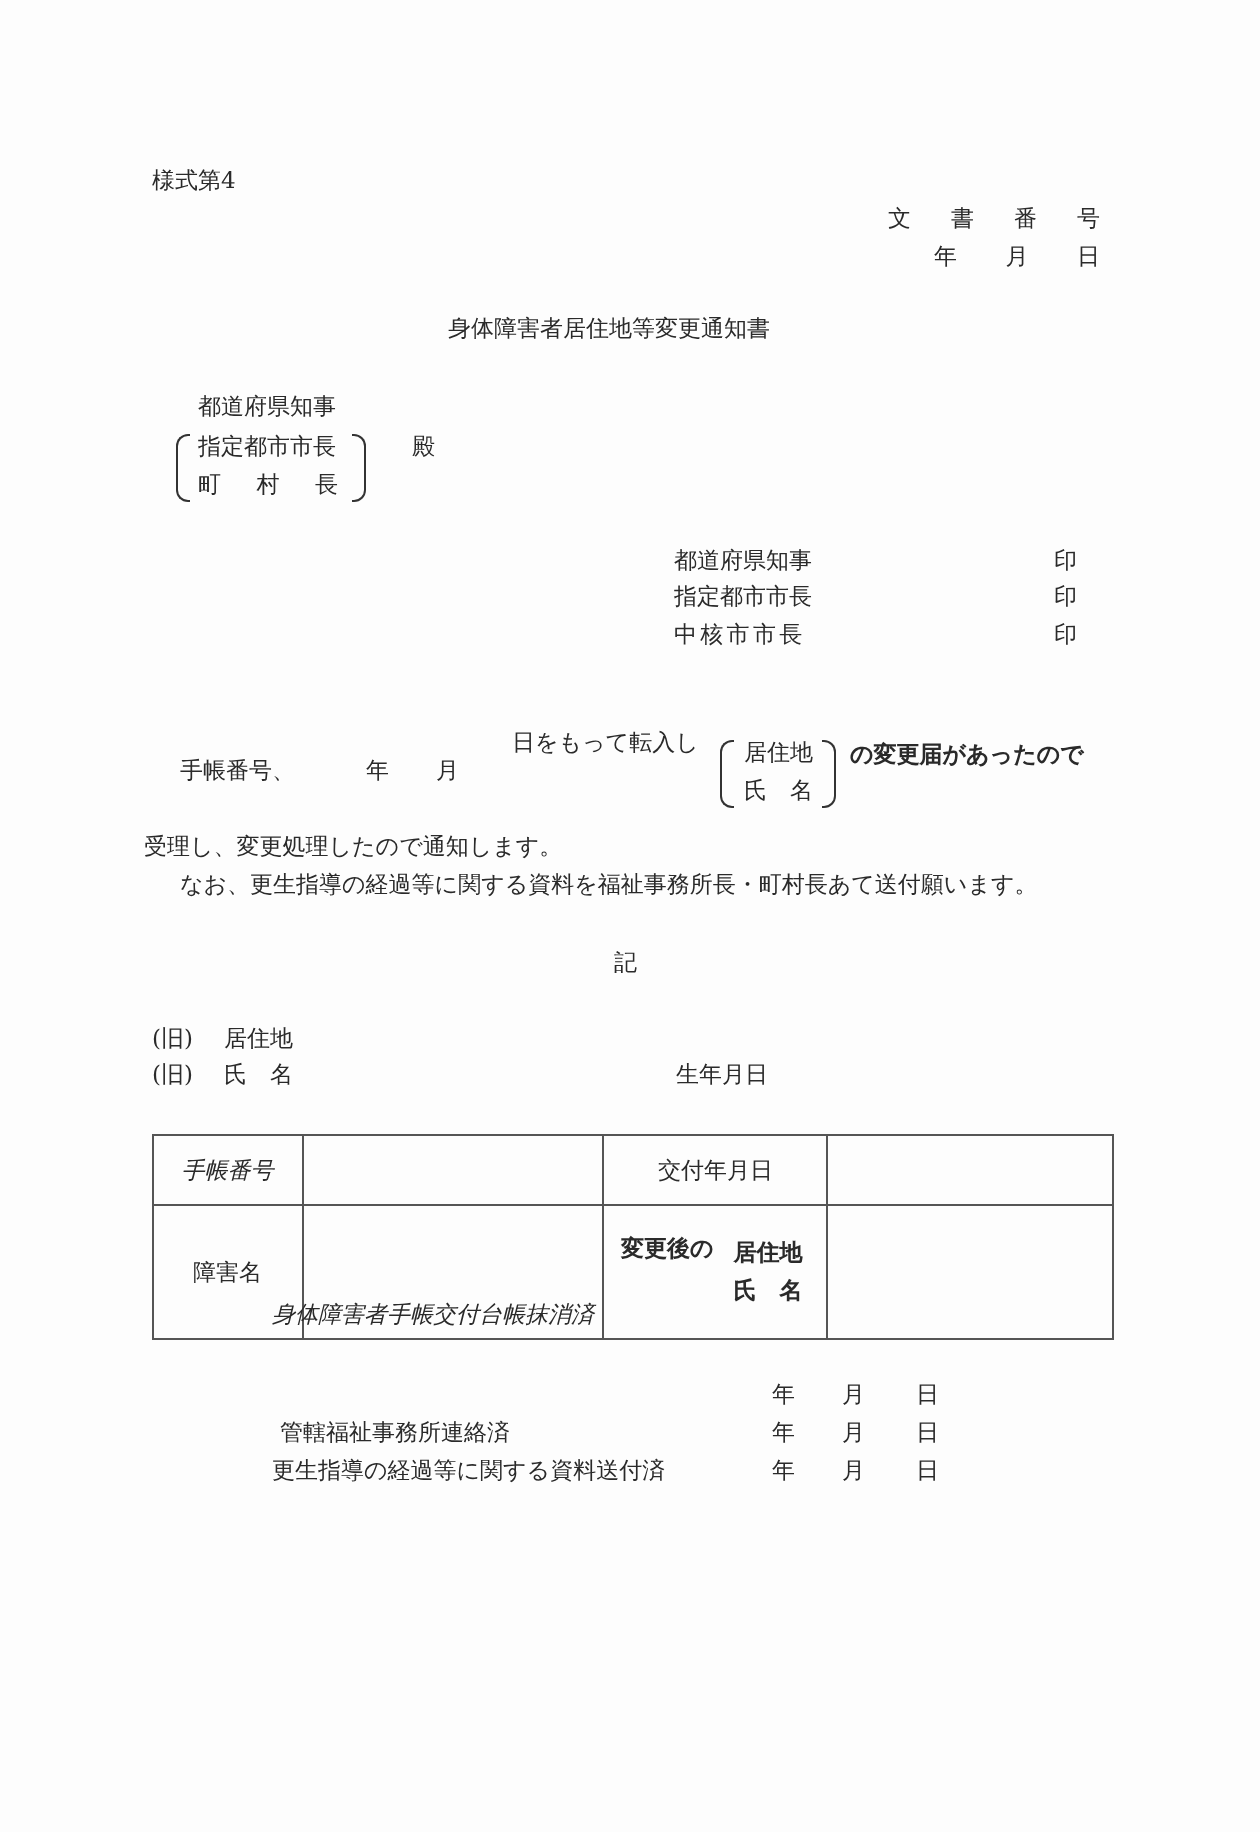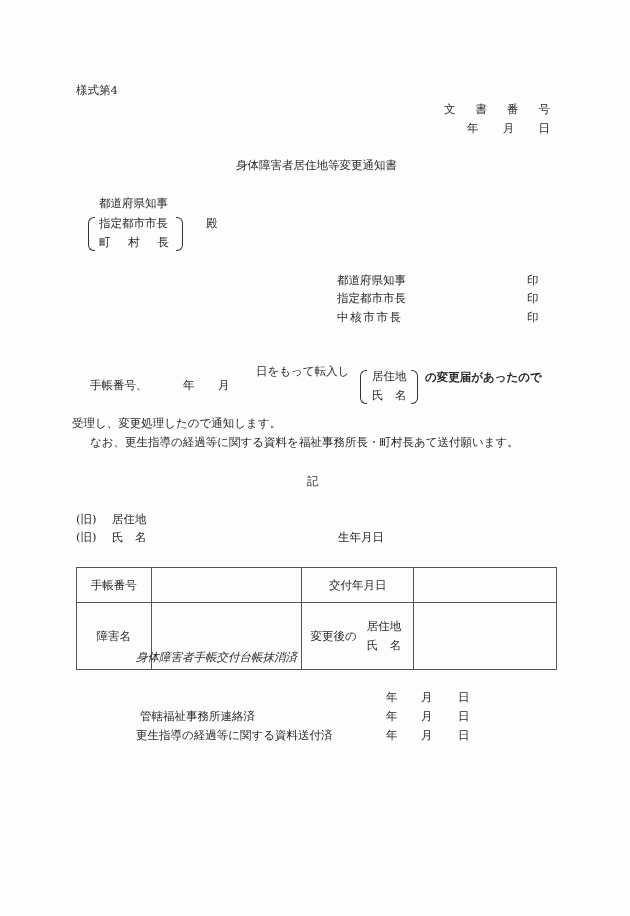--- a/index.html
+++ b/index.html
@@ -58,21 +58,21 @@
   <span>番</span>
   <span>号</span>
 </div>
 
 <div class="abs spread" style="left:467px; top:123px; width:83px;">
   <span>年</span>
   <span>月</span>
   <span>日</span>
 </div>
 
-<div class="abs" style="left:236px; top:160px;font-family:Liberation Serif, serif;">身体障害者居住地等変更通知書</div>
+<div class="abs" style="left:224px; top:160px;font-family:Liberation Serif, serif;">身体障害者居住地等変更通知書</div>
 
 <div class="abs" style="left:99px; top:198px;">都道府県知事</div>
 <div class="lbr" style="left:88px; top:217px; height:32px;"></div>
 <div class="abs" style="left:99px; top:218px;">指定都市市長</div>
 <div class="abs spread" style="left:99px; top:237px; width:70px;">
   <span>町</span>
   <span>村</span>
   <span>長</span>
 </div>
 <div class="rbr" style="left:176px; top:217px; height:32px;"></div>
@@ -102,30 +102,30 @@
 
 <div class="abs" style="left:76px; top:514px;">(旧)</div>
 <div class="abs" style="left:112px; top:514px;">居住地</div>
 <div class="abs" style="left:76px; top:532px;">(旧)</div>
 <div class="abs" style="left:112px; top:532px;">氏　名</div>
 <div class="abs" style="left:338px; top:532px;">生年月日</div>
 
 <table class="main">
   <tbody>
       <tr style="height:35px;">
-    <td class="center" style="width:74px;">手帳番号</td>
+    <td class="center" style="width:74px;font-style:italic;">手帳番号</td>
     <td style="width:151px;"></td>
     <td class="center" style="width:111px;">交付年月日</td>
     <td style="width:143px;"></td>
   </tr>
   <tr style="height:67px;">
     <td class="center">障害名</td>
     <td></td>
     <td>
-      <div style="display:flex; align-items:center; padding-left:8px;">
+      <div style="display:flex; align-items:flex-start; padding-left:8px;font-weight:bold;">
         <span>変更後の</span>
         <div style="display:flex; flex-direction:column; margin-left:10px; line-height:19px;">
           <span>居住地</span>
           <span>氏　名</span>
         </div>
       </div>
     </td>
     <td></td>
   </tr>
 </tbody>

